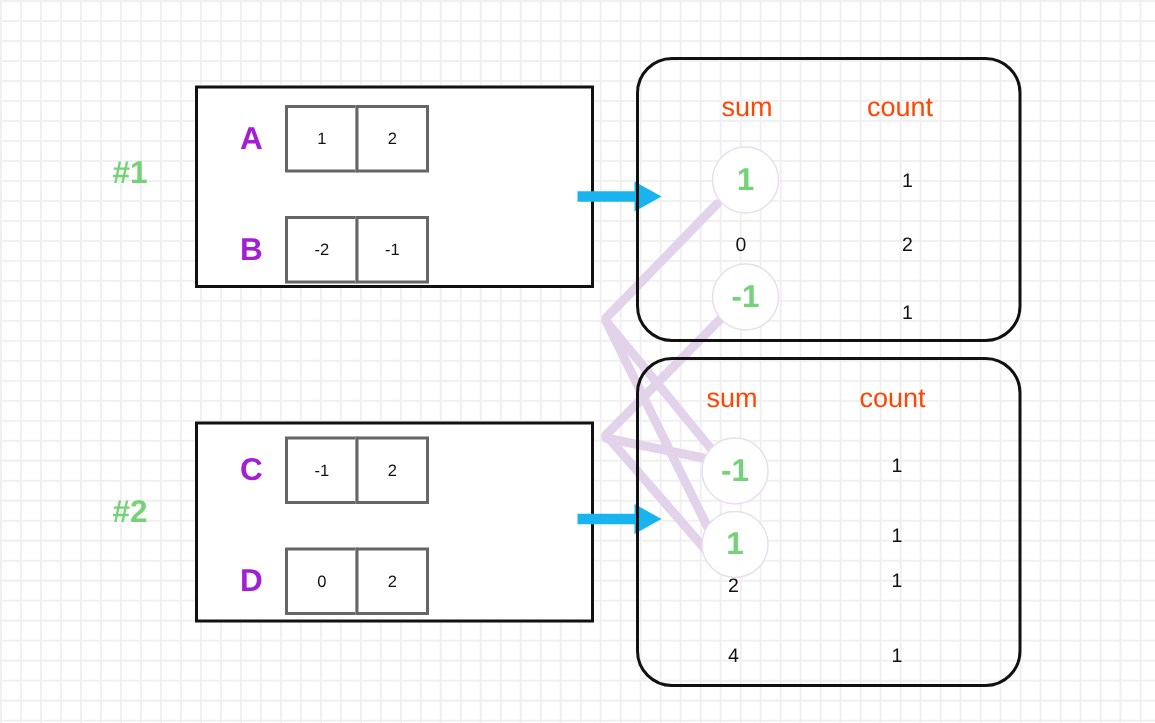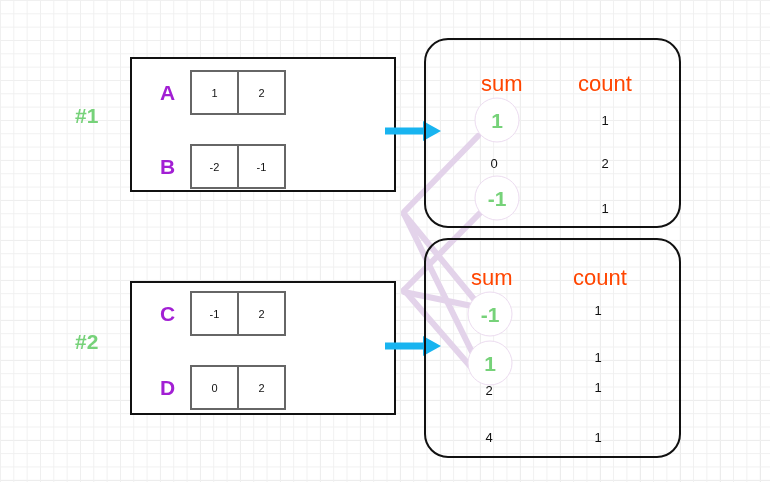--- a/index.html
+++ b/index.html
@@ -98,23 +98,22 @@
     border-radius: 24px;
     background: transparent;
     box-sizing: border-box;
   }
   #agg-box-1 { left: 424px; top: 38px;  width: 257px; height: 190px; }
   #agg-box-2 { left: 424px; top: 238px; width: 257px; height: 220px; }
 
   .agg-header {
     position: absolute;
     color: #ff4500;
-    font-size: 22px;
-    font-family: "Liberation Sans", sans-serif;
-    margin-top: 10px;
+    font-size: 18px;
+    font-family: "Liberation Sans", sans-serif;
   }
   .agg-val {
     position: absolute;
     color: #111111;
     font-size: 13px;
     font-family: "Liberation Sans", sans-serif;
     text-align: center;
     transform: translate(-50%, -50%);
     white-space: nowrap;
   }

